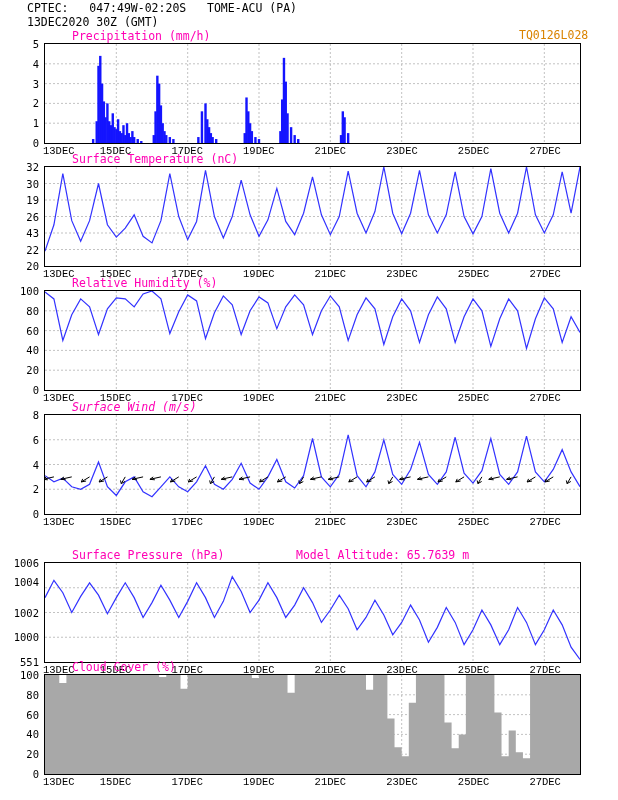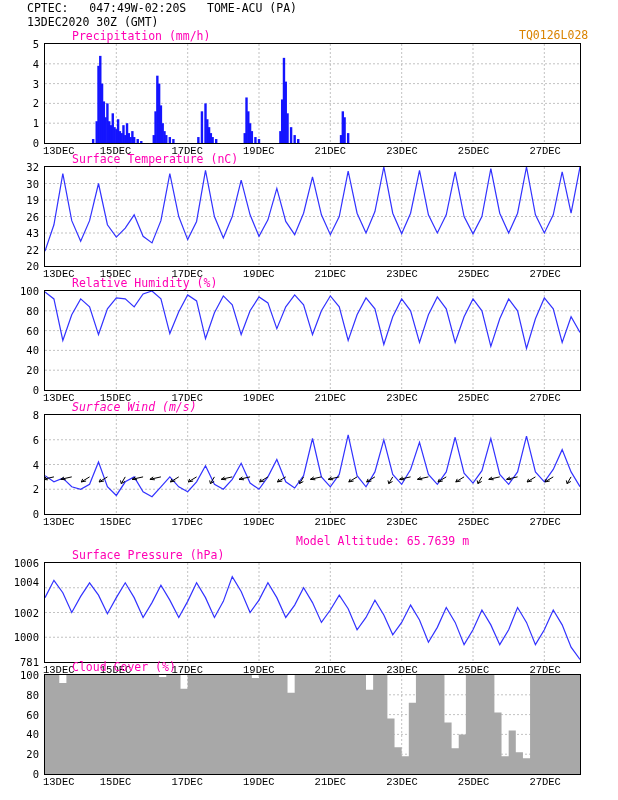--- a/index.html
+++ b/index.html
@@ -450,38 +450,38 @@
         <div class="xlab" style="transform: translateX(0px); left: -1px;">13DEC</div>
         <div class="xlab" style="left: 71.5821px;">15DEC</div>
         <div class="xlab" style="left: 143.218px;">17DEC</div>
         <div class="xlab" style="left: 214.8px;">19DEC</div>
         <div class="xlab" style="left: 286.382px;">21DEC</div>
         <div class="xlab" style="left: 358.018px;">23DEC</div>
         <div class="xlab" style="left: 429.6px;">25DEC</div>
         <div class="xlab" style="left: 501.182px;">27DEC</div>
       </div>
       <div class="panel-title" style="left: 72px; top: 548px;">Surface Pressure (hPa)</div>
-      <div class="panel-extra" style="left: 296px; top: 534px;">Model Altitude: 65.7639 m</div>
+      <div class="panel-extra" style="left: 296px; top: 548px;">Model Altitude: 65.7639 m</div>
       <div class="panel" style="top: 562px; height: 101px;">
         <svg viewBox="0 0 535 99" preserveAspectRatio="none" class="plotsvg">
           <line x1="71.3155" y1="0" x2="71.3155" y2="99" stroke="#999999" stroke-width="0.6" stroke-dasharray="2,2"></line>
           <line x1="142.68449999999999" y1="0" x2="142.68449999999999" y2="99" stroke="#999999" stroke-width="0.6" stroke-dasharray="2,2"></line>
           <line x1="214" y1="0" x2="214" y2="99" stroke="#999999" stroke-width="0.6" stroke-dasharray="2,2"></line>
           <line x1="285.3155" y1="0" x2="285.3155" y2="99" stroke="#999999" stroke-width="0.6" stroke-dasharray="2,2"></line>
           <line x1="356.68449999999996" y1="0" x2="356.68449999999996" y2="99" stroke="#999999" stroke-width="0.6" stroke-dasharray="2,2"></line>
           <line x1="428" y1="0" x2="428" y2="99" stroke="#999999" stroke-width="0.6" stroke-dasharray="2,2"></line>
           <line x1="499.3155" y1="0" x2="499.3155" y2="99" stroke="#999999" stroke-width="0.6" stroke-dasharray="2,2"></line>
           <line x1="0" y1="74.25" x2="535" y2="74.25" stroke="#999999" stroke-width="0.6" stroke-dasharray="2,2"></line>
           <line x1="0" y1="49.5" x2="535" y2="49.5" stroke="#999999" stroke-width="0.6" stroke-dasharray="2,2"></line>
           <line x1="0" y1="24.75" x2="535" y2="24.75" stroke="#999999" stroke-width="0.6" stroke-dasharray="2,2"></line>
           <path d="M 0.00 34.65 L 8.92 17.32 L 17.83 29.70 L 26.75 49.50 L 35.67 33.41 L 44.58 19.80 L 53.50 32.18 L 62.42 50.74 L 71.33 34.65 L 80.25 19.80 L 89.17 34.65 L 98.08 54.45 L 107.00 39.60 L 115.92 22.27 L 124.83 37.13 L 133.75 54.45 L 142.67 38.36 L 151.58 19.80 L 160.50 34.65 L 169.42 54.45 L 178.33 38.36 L 187.25 13.61 L 196.17 28.46 L 205.08 49.50 L 214.00 37.13 L 222.92 19.80 L 231.83 34.65 L 240.75 54.45 L 249.67 42.07 L 258.58 24.75 L 267.50 39.60 L 276.42 59.40 L 285.33 47.02 L 294.25 32.18 L 303.17 45.79 L 312.08 66.82 L 321.00 54.45 L 329.92 37.13 L 338.83 51.98 L 347.75 71.77 L 356.67 59.40 L 365.58 42.07 L 374.50 56.93 L 383.42 79.20 L 392.33 64.35 L 401.25 44.55 L 410.17 59.40 L 419.08 81.68 L 428.00 66.82 L 436.92 47.02 L 445.83 61.88 L 454.75 81.68 L 463.67 66.82 L 472.58 44.55 L 481.50 59.40 L 490.42 81.68 L 499.33 66.82 L 508.25 47.02 L 517.17 61.88 L 526.08 84.15 L 535.00 96.52" fill="none" stroke="#3232ff" stroke-width="1.2"></path>
         </svg>
       </div>
       <div class="ylabels" style="top: 562px; height: 101px;">
-        <div class="ylab" style="top: 100px;">781</div>
+        <div class="ylab" style="top: 100px;">551</div>
         <div class="ylab" style="top: 75.25px;">1000</div>
         <div class="ylab" style="top: 50.5px;">1002</div>
         <div class="ylab" style="top: 20px;">1004</div>
         <div class="ylab" style="top: 1px;">1006</div>
       </div>
       <div class="xlabels" style="top: 664px;">
         <div class="xlab" style="transform: translateX(0px); left: -1px;">13DEC</div>
         <div class="xlab" style="left: 71.5821px;">15DEC</div>
         <div class="xlab" style="left: 143.218px;">17DEC</div>
         <div class="xlab" style="left: 214.8px;">19DEC</div>

